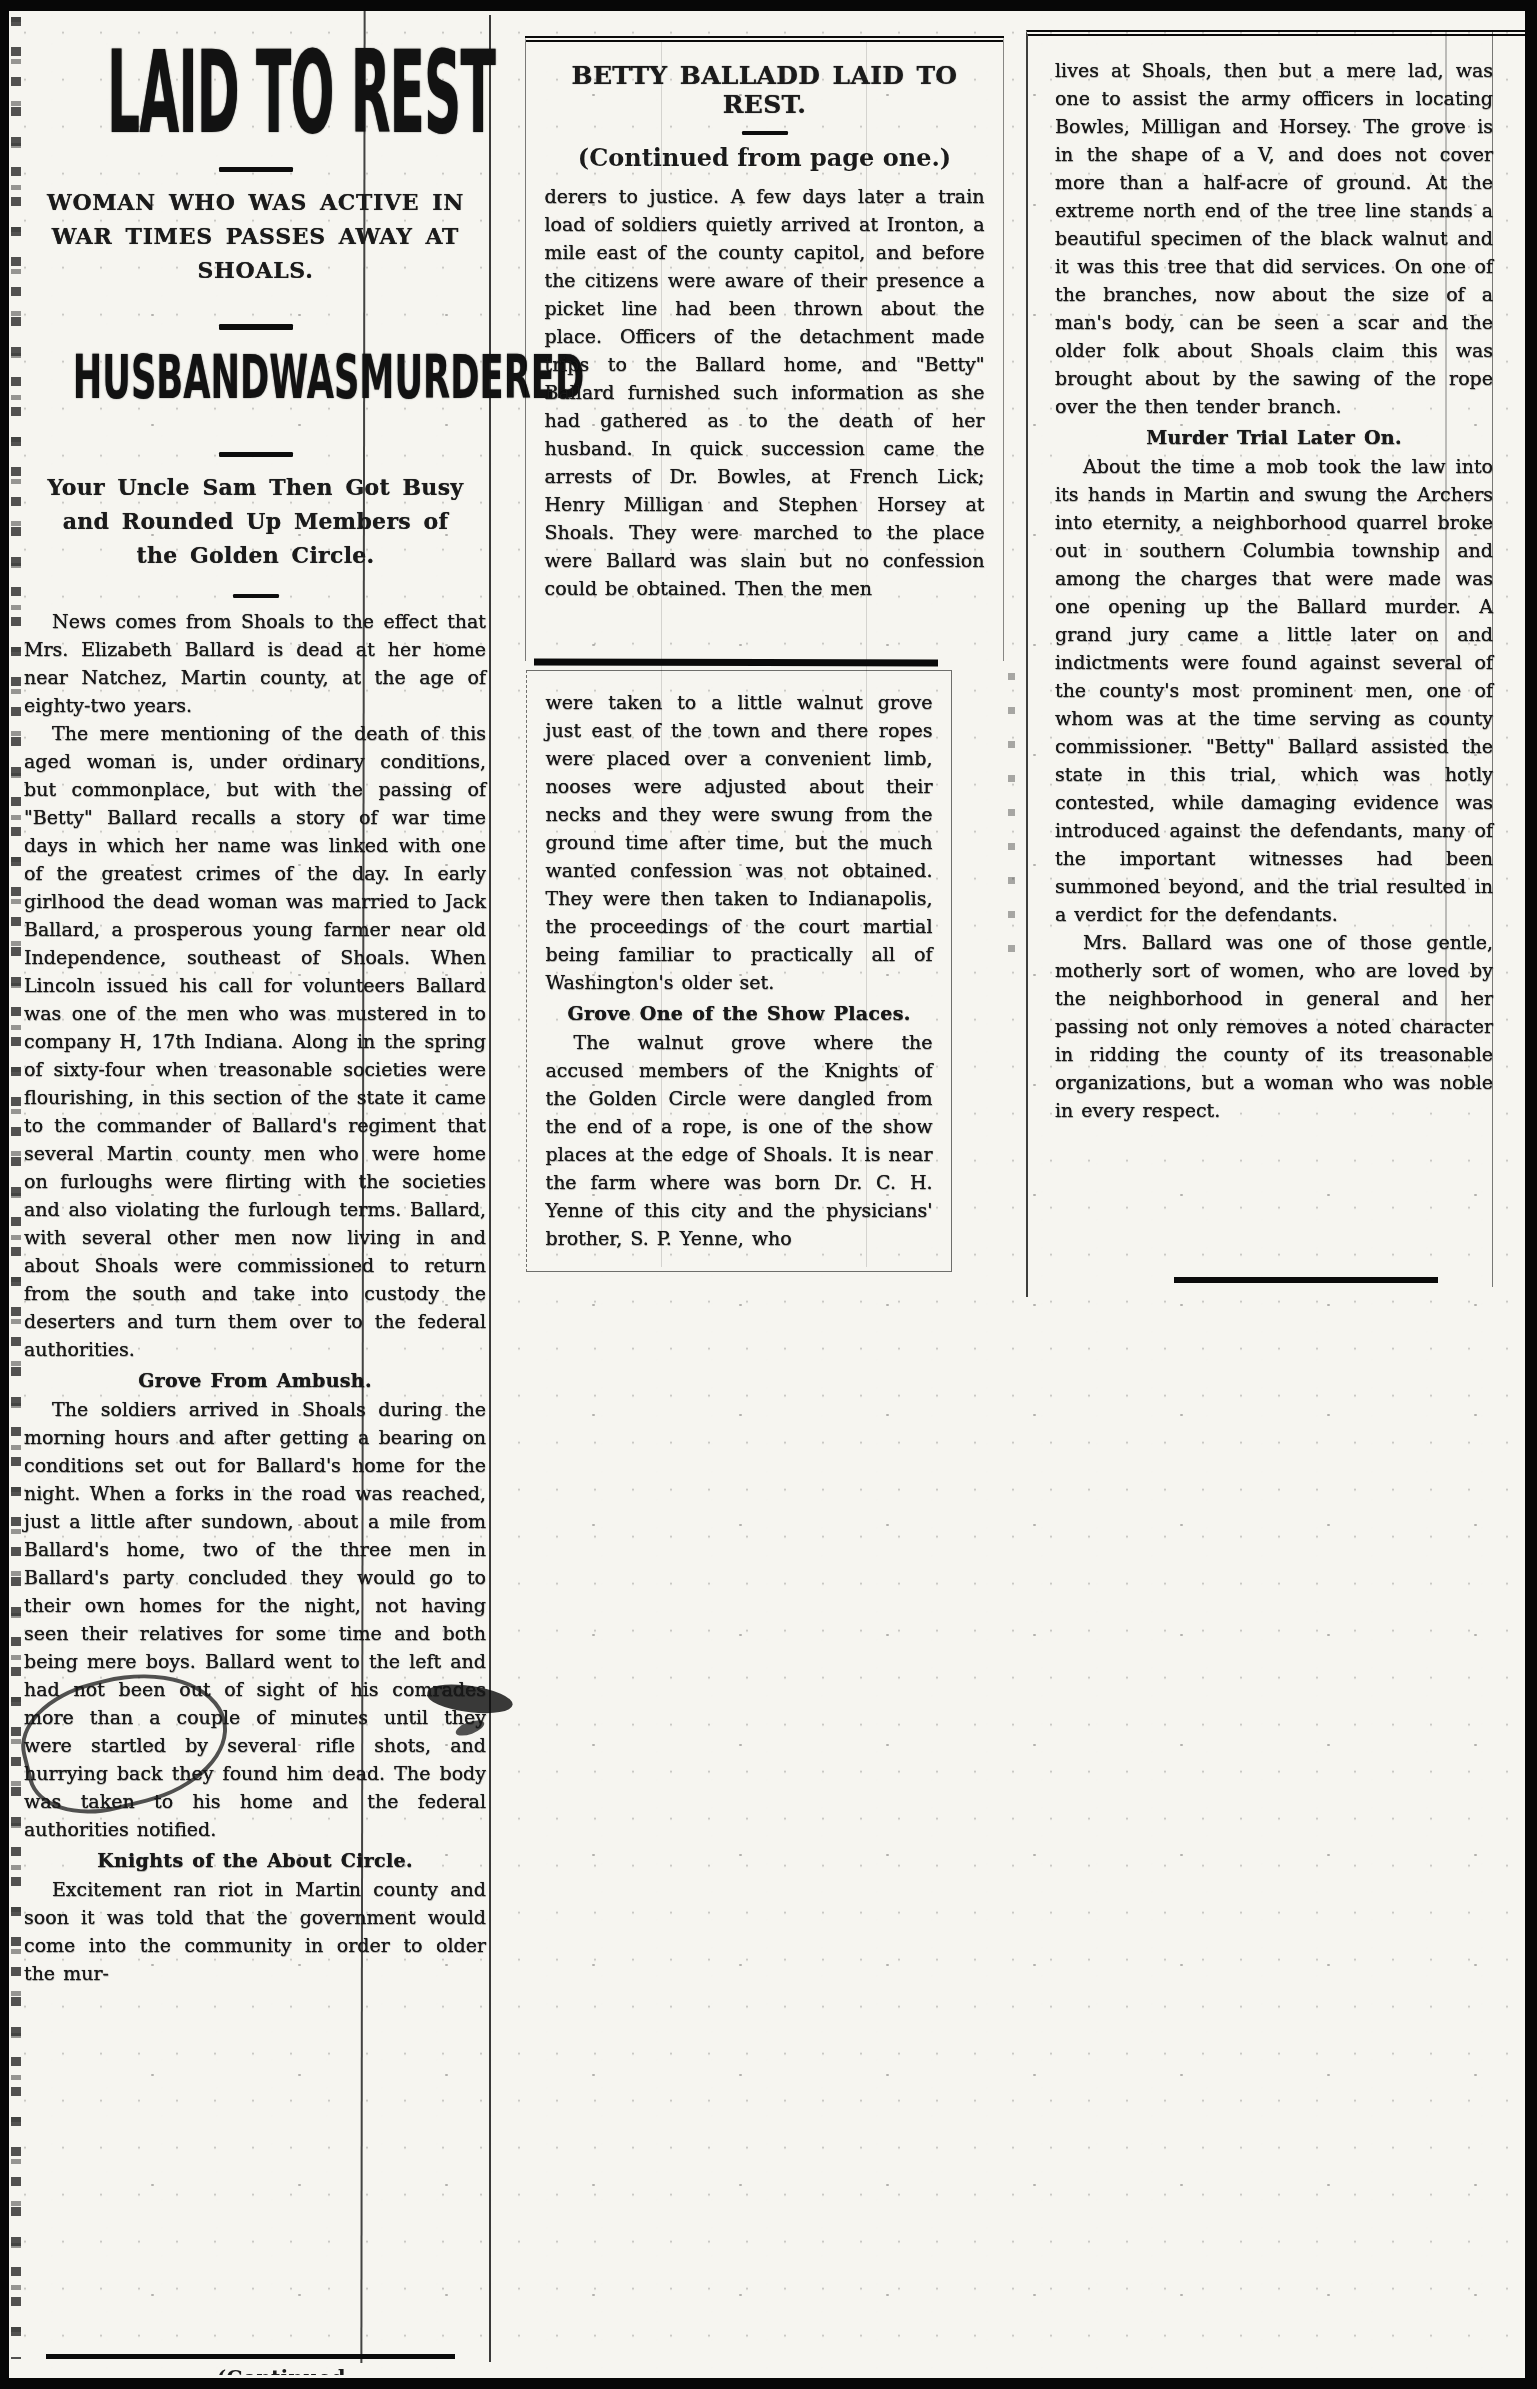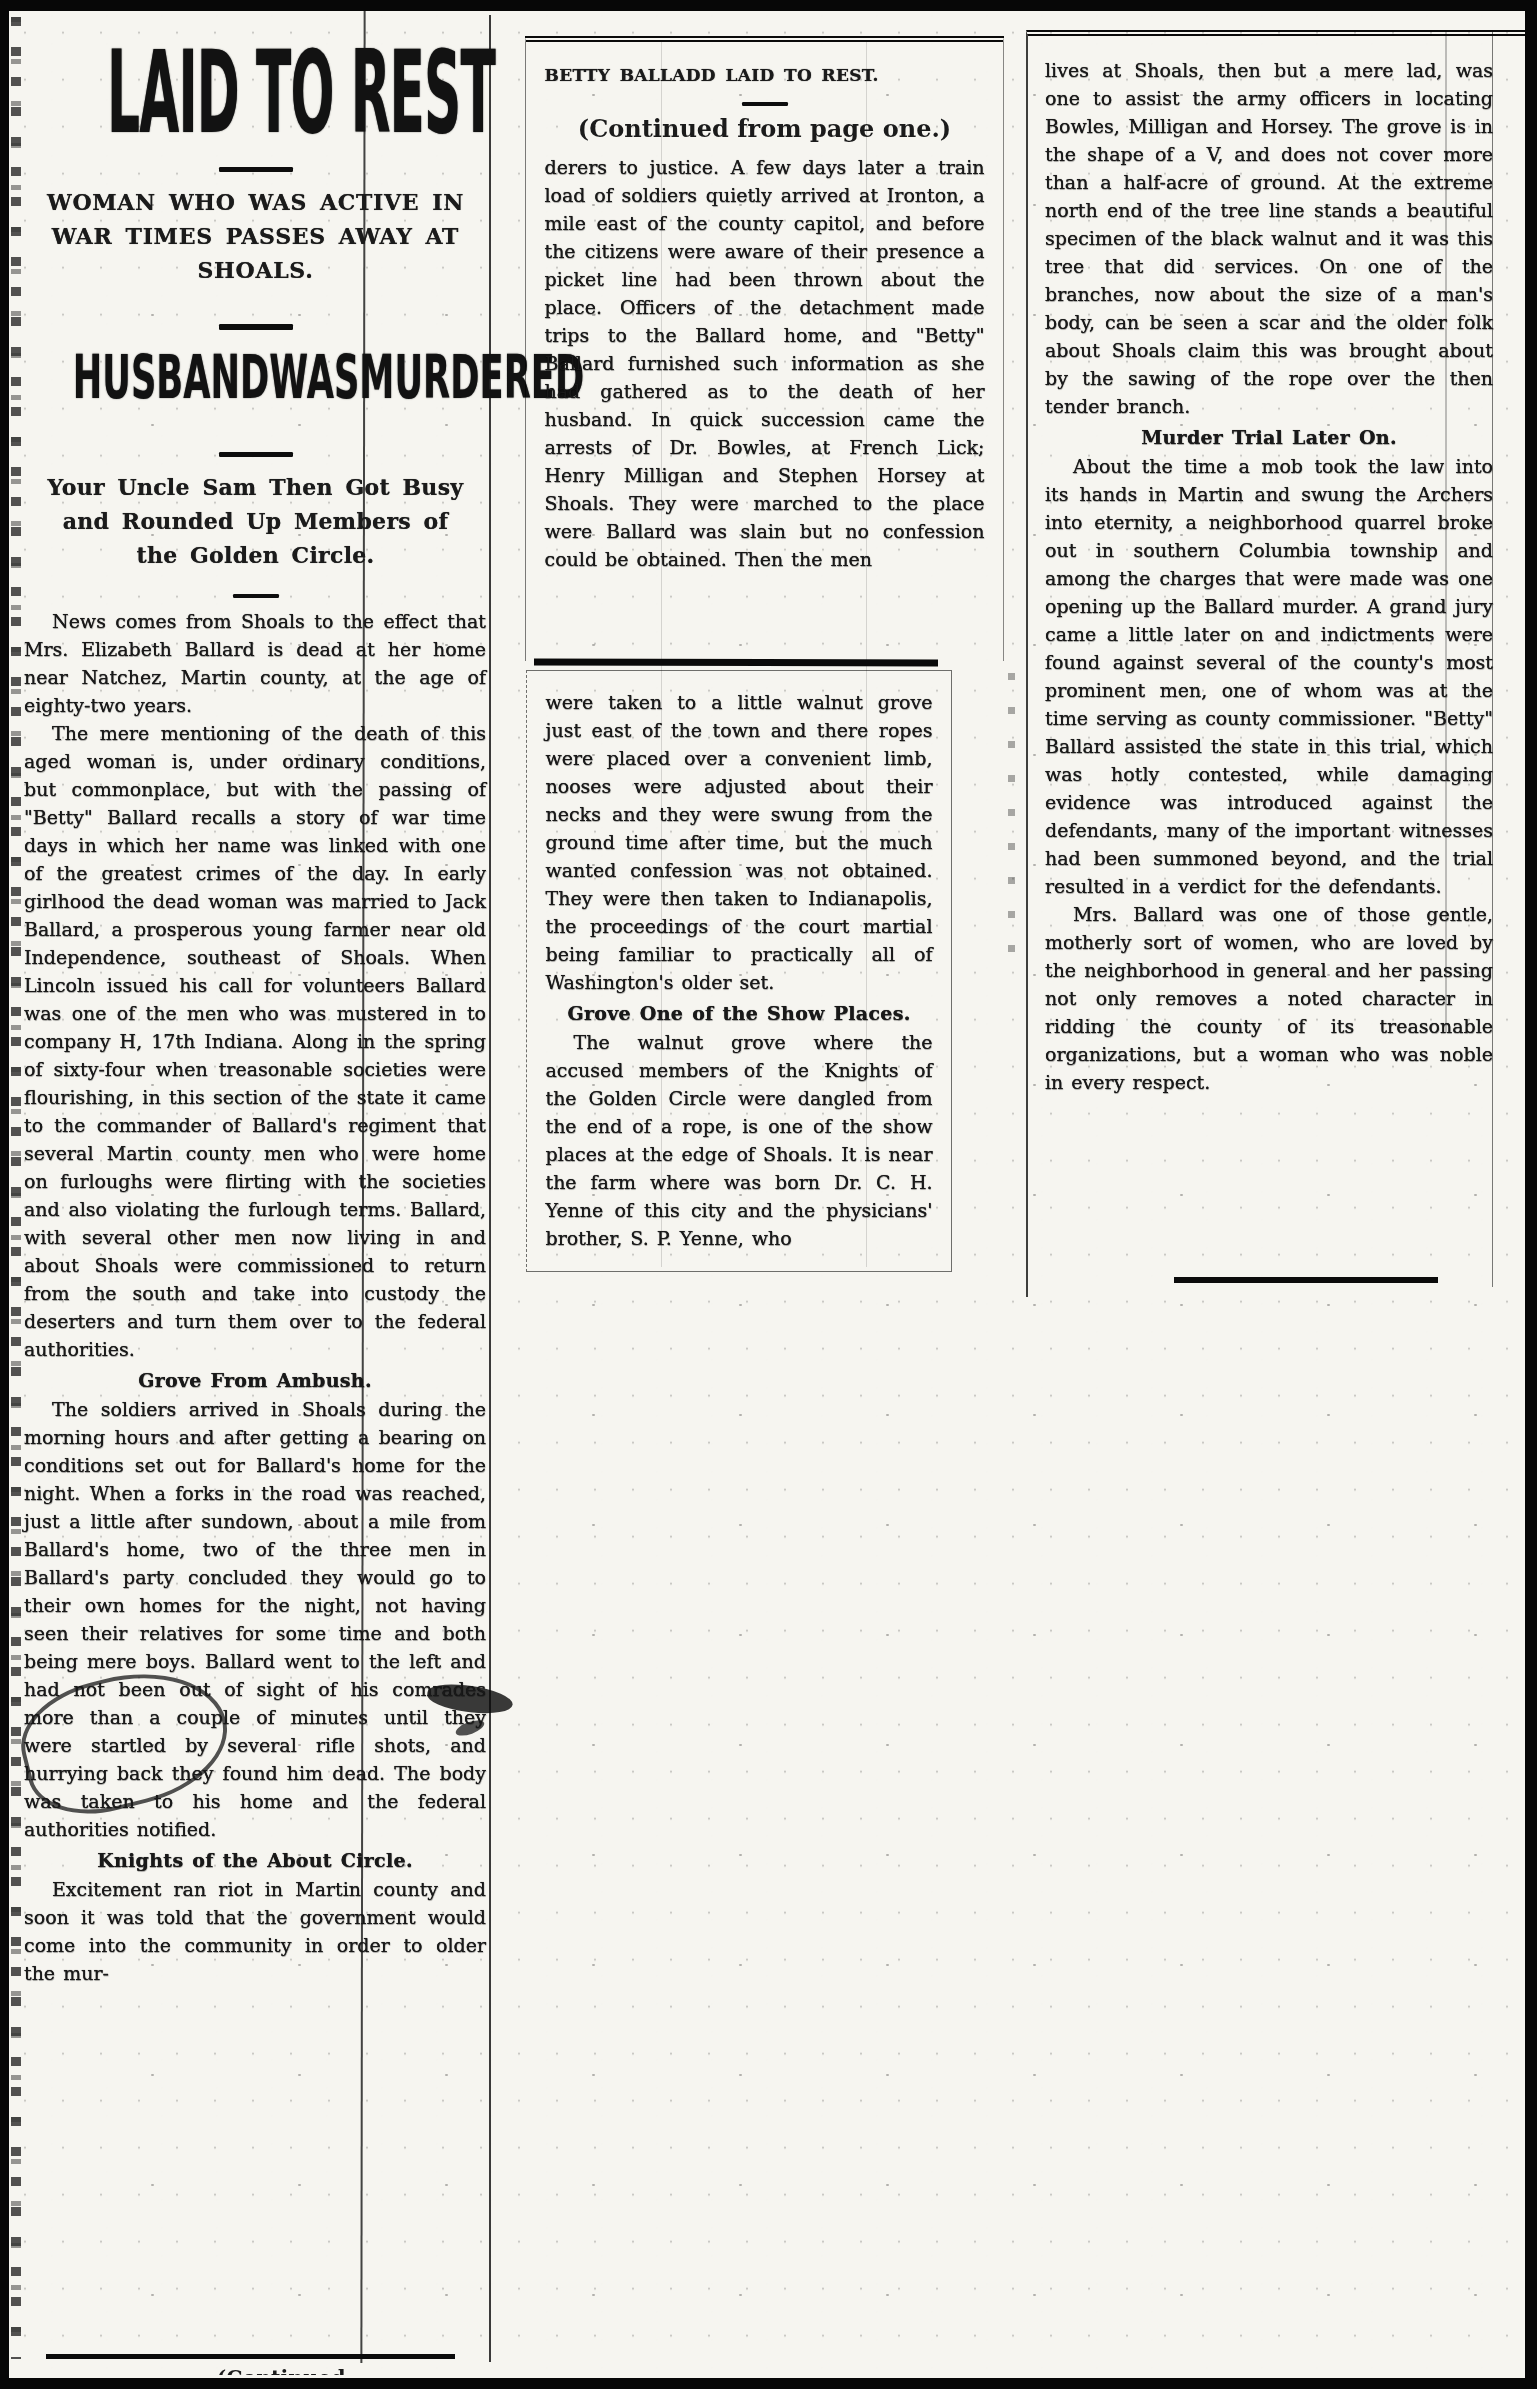--- a/index.html
+++ b/index.html
@@ -84,40 +84,40 @@
   
   .box1{
     position:absolute;left:525px;top:36px;width:479px;height:625px;
     box-sizing:border-box;
     border-top:6px double #0a0a0a;
     border-left:1.3px solid rgba(0,0,0,.5);
     border-right:1.3px solid rgba(0,0,0,.45);
     padding:18.5px 18.5px 0;
   }
   .cont-header{
-    font-weight:bold;font-size:17px;line-height:29px;
+    font-weight:bold;font-size:25px;line-height:29px;text-align:center;
     letter-spacing:0.3px;word-spacing:3.3px;
     text-shadow:0 0 1px rgba(0,0,0,.8);
   }
   .cont-note{font-weight:bold;font-size:24px;text-align:center;margin:1.3px 0 10.6px;}
   .heavy-rule{position:absolute;left:534px;top:659px;width:404px;height:6.6px;background:#0a0a0a;transform:rotate(.15deg);}
   .box2{
     position:absolute;left:526px;top:670px;width:426px;height:602px;
     box-sizing:border-box;
     border:1.3px solid rgba(0,0,0,.55);
     border-left-style:dashed;
     padding:17px 18.5px 0;
   }
   
   .col-right{
     position:absolute;left:1026px;top:30px;width:499px;height:1267px;
     box-sizing:border-box;
     border-top:6.6px double #0a0a0a;
     border-left:2px solid rgba(0,0,0,.75);
-    padding:20px 32px 0 17px;
+    padding:20px 32px 0 27px;
   }
   .right-end-rule{position:absolute;left:1174px;top:1277px;width:264px;height:6px;background:#0b0b0b;}
   
   .blob-ring{
     position:absolute;left:22.4px;top:1676px;width:198px;height:122px;
     border:4px solid rgba(10,10,10,.7);
     border-radius:48% 62% 55% 45%;
     transform:rotate(-14deg);
   }
   .blob-smear{

